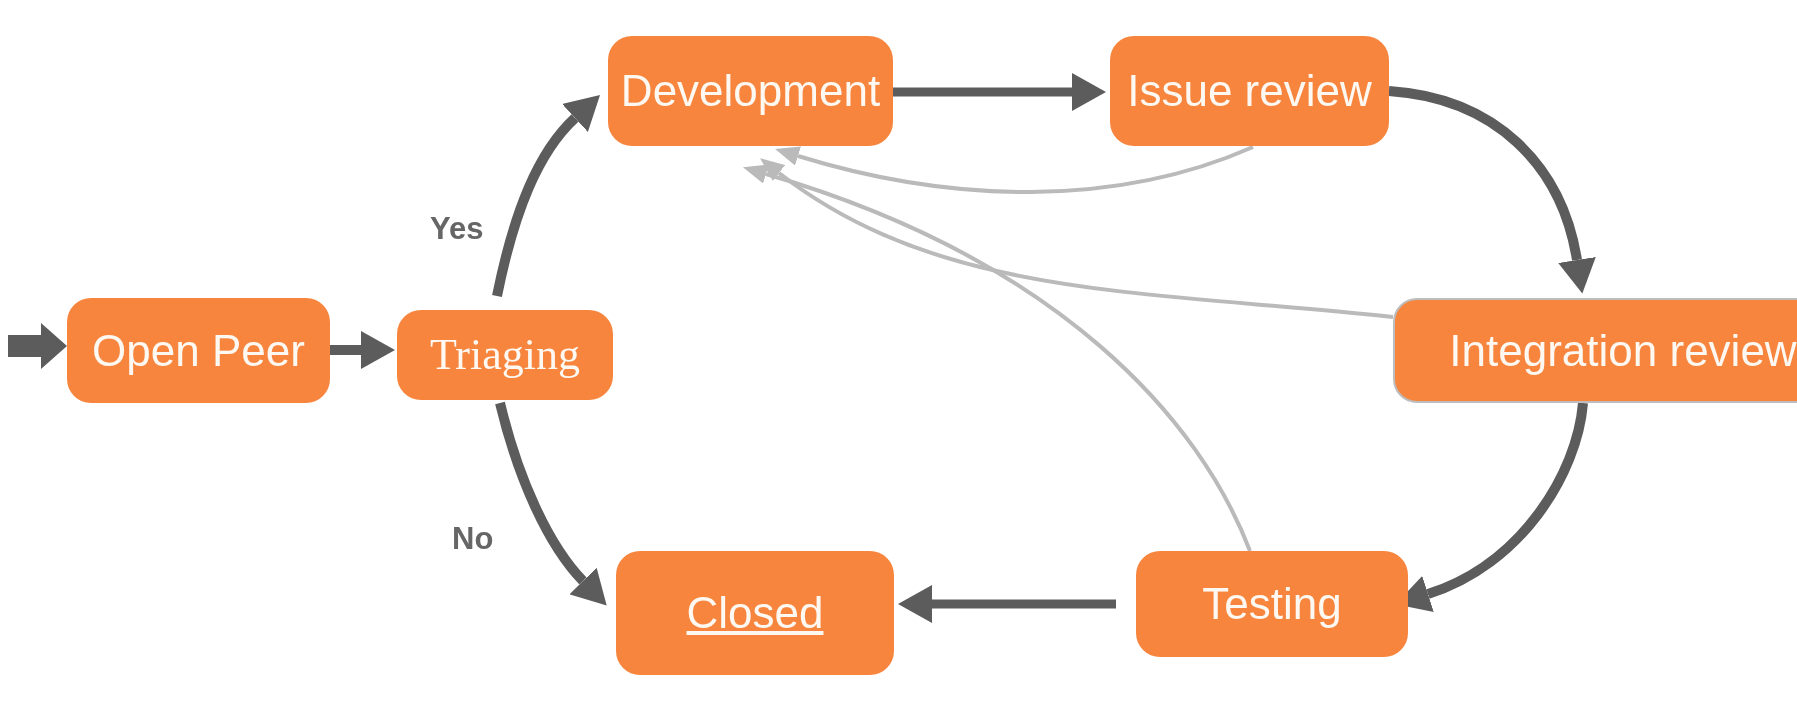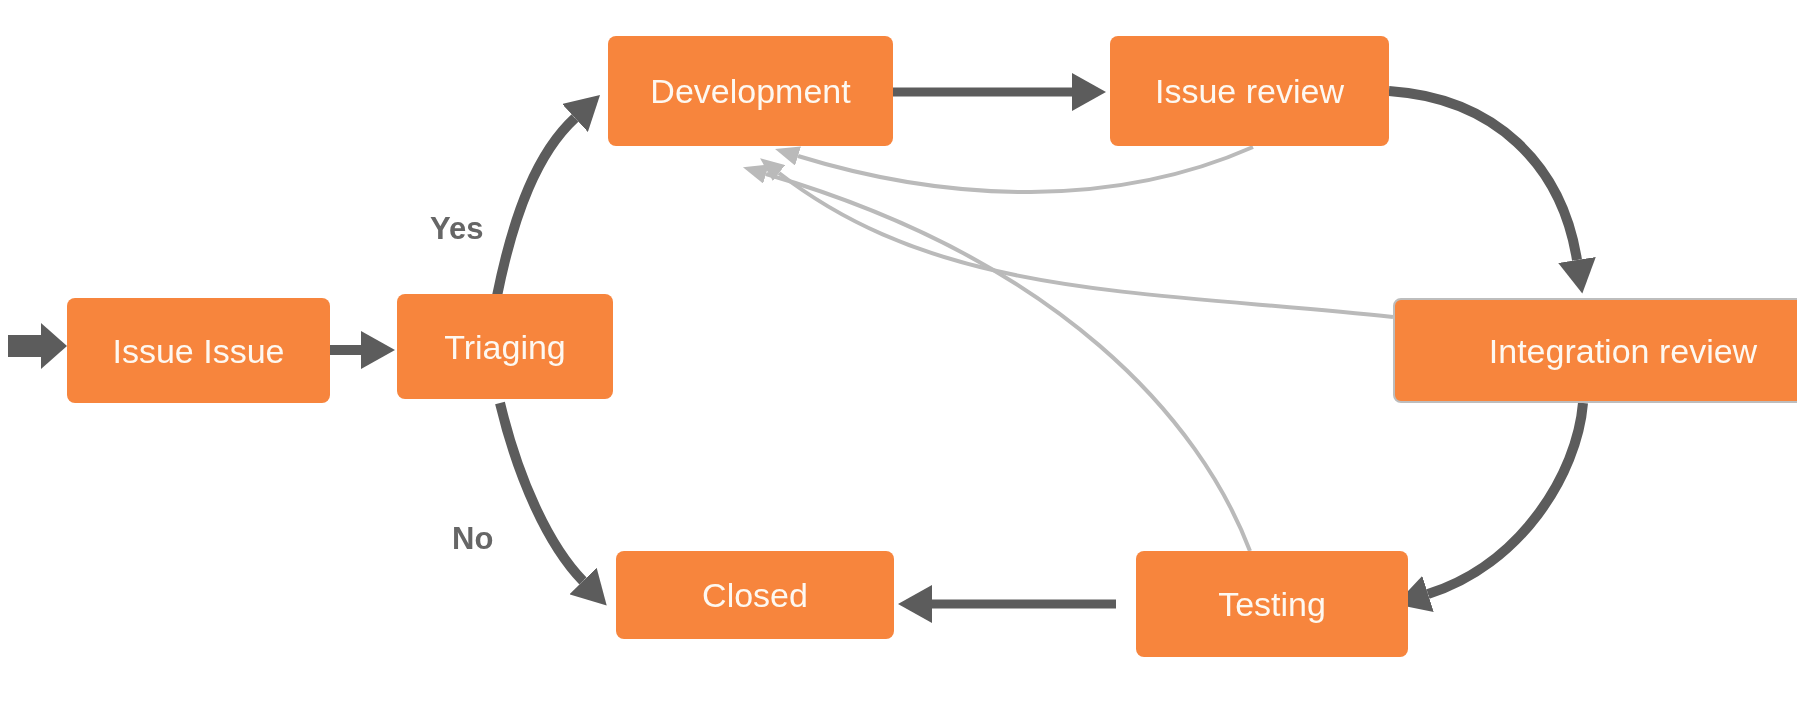--- a/index.html
+++ b/index.html
@@ -22,31 +22,31 @@
   }
   .edges{position:absolute;left:0;top:0;width:1797px;height:712px;}
   .e-flow{stroke:var(--flow-arrow);fill:none;}
   .e-fb{stroke:var(--feedback-arrow);fill:none;}
   .mh-dark{fill:var(--flow-arrow);}
   .mh-gray{fill:var(--feedback-arrow);}
   .node{
     position:absolute;
     background:var(--node-fill);
     color:var(--node-text);
-    border-radius:8px;
+    border-radius:24px;
     display:flex;align-items:center;justify-content:center;
-    font-size:34px;line-height:1;
+    font-size:44px;line-height:1;
     white-space:nowrap;
   }
   .n-open{left:67px;top:298px;width:263px;height:105px;}
-  .n-triaging{left:397px;top:294px;width:216px;height:105px;}
+  .n-triaging{left:397px;top:310px;width:216px;height:90px;font-family:Liberation Serif, serif;}
   .n-dev{left:608px;top:36px;width:285px;height:110px;}
   .n-peer{left:1110px;top:36px;width:279px;height:110px;}
   .n-integration{left:1393px;top:298px;width:460px;height:105px;border:2px solid var(--integration-border);}
-  .n-closed{left:616px;top:551px;width:278px;height:88px;}
+  .n-closed{left:616px;top:551px;width:278px;height:124px;text-decoration:underline;}
   .n-testing{left:1116px;top:551px;width:272px;height:106px;margin-left:20px;}
   .edge-label{
     position:absolute;
     font-weight:700;font-size:31px;
     color:var(--label-text);
     margin-top:13px;
   }
   .lbl-yes{left:430px;top:198px;}
   .lbl-no{left:452px;top:508px;}
 </style>
@@ -75,21 +75,21 @@
     <path class="e-flow" stroke-width="9" marker-end="url(#mh-dark)" d="M 893 92 L 1072 92"></path>
     <path class="e-flow" stroke-width="10" marker-end="url(#mh-dark)" d="M 1389 91 C 1495 98, 1562 165, 1577 260"></path>
     <path class="e-flow" stroke-width="10" marker-end="url(#mh-dark)" d="M 1583 403 C 1577 475, 1520 565, 1428 594"></path>
     <path class="e-flow" stroke-width="9" marker-end="url(#mh-dark)" d="M 1116 604 L 932 604"></path>
 
     <path class="e-fb" stroke-width="4" marker-end="url(#mh-gray)" d="M 1253 147 C 1115 208, 950 203, 798 156"></path>
     <path class="e-fb" stroke-width="4" marker-end="url(#mh-gray)" d="M 1393 317 C 1140 290, 940 298, 779 173"></path>
     <path class="e-fb" stroke-width="4" marker-end="url(#mh-gray)" d="M 1250 551 C 1200 420, 1060 260, 766 174"></path>
   </svg>
 
-  <div class="node n-open">Issue Issue</div>
+  <div class="node n-open">Open Peer</div>
   <div class="node n-triaging">Triaging</div>
   <div class="node n-dev">Development</div>
   <div class="node n-peer">Issue review</div>
   <div class="node n-integration">Integration review</div>
   <div class="node n-closed">Closed</div>
   <div class="node n-testing">Testing</div>
 
   <div class="edge-label lbl-yes">Yes</div>
   <div class="edge-label lbl-no">No</div>
 

